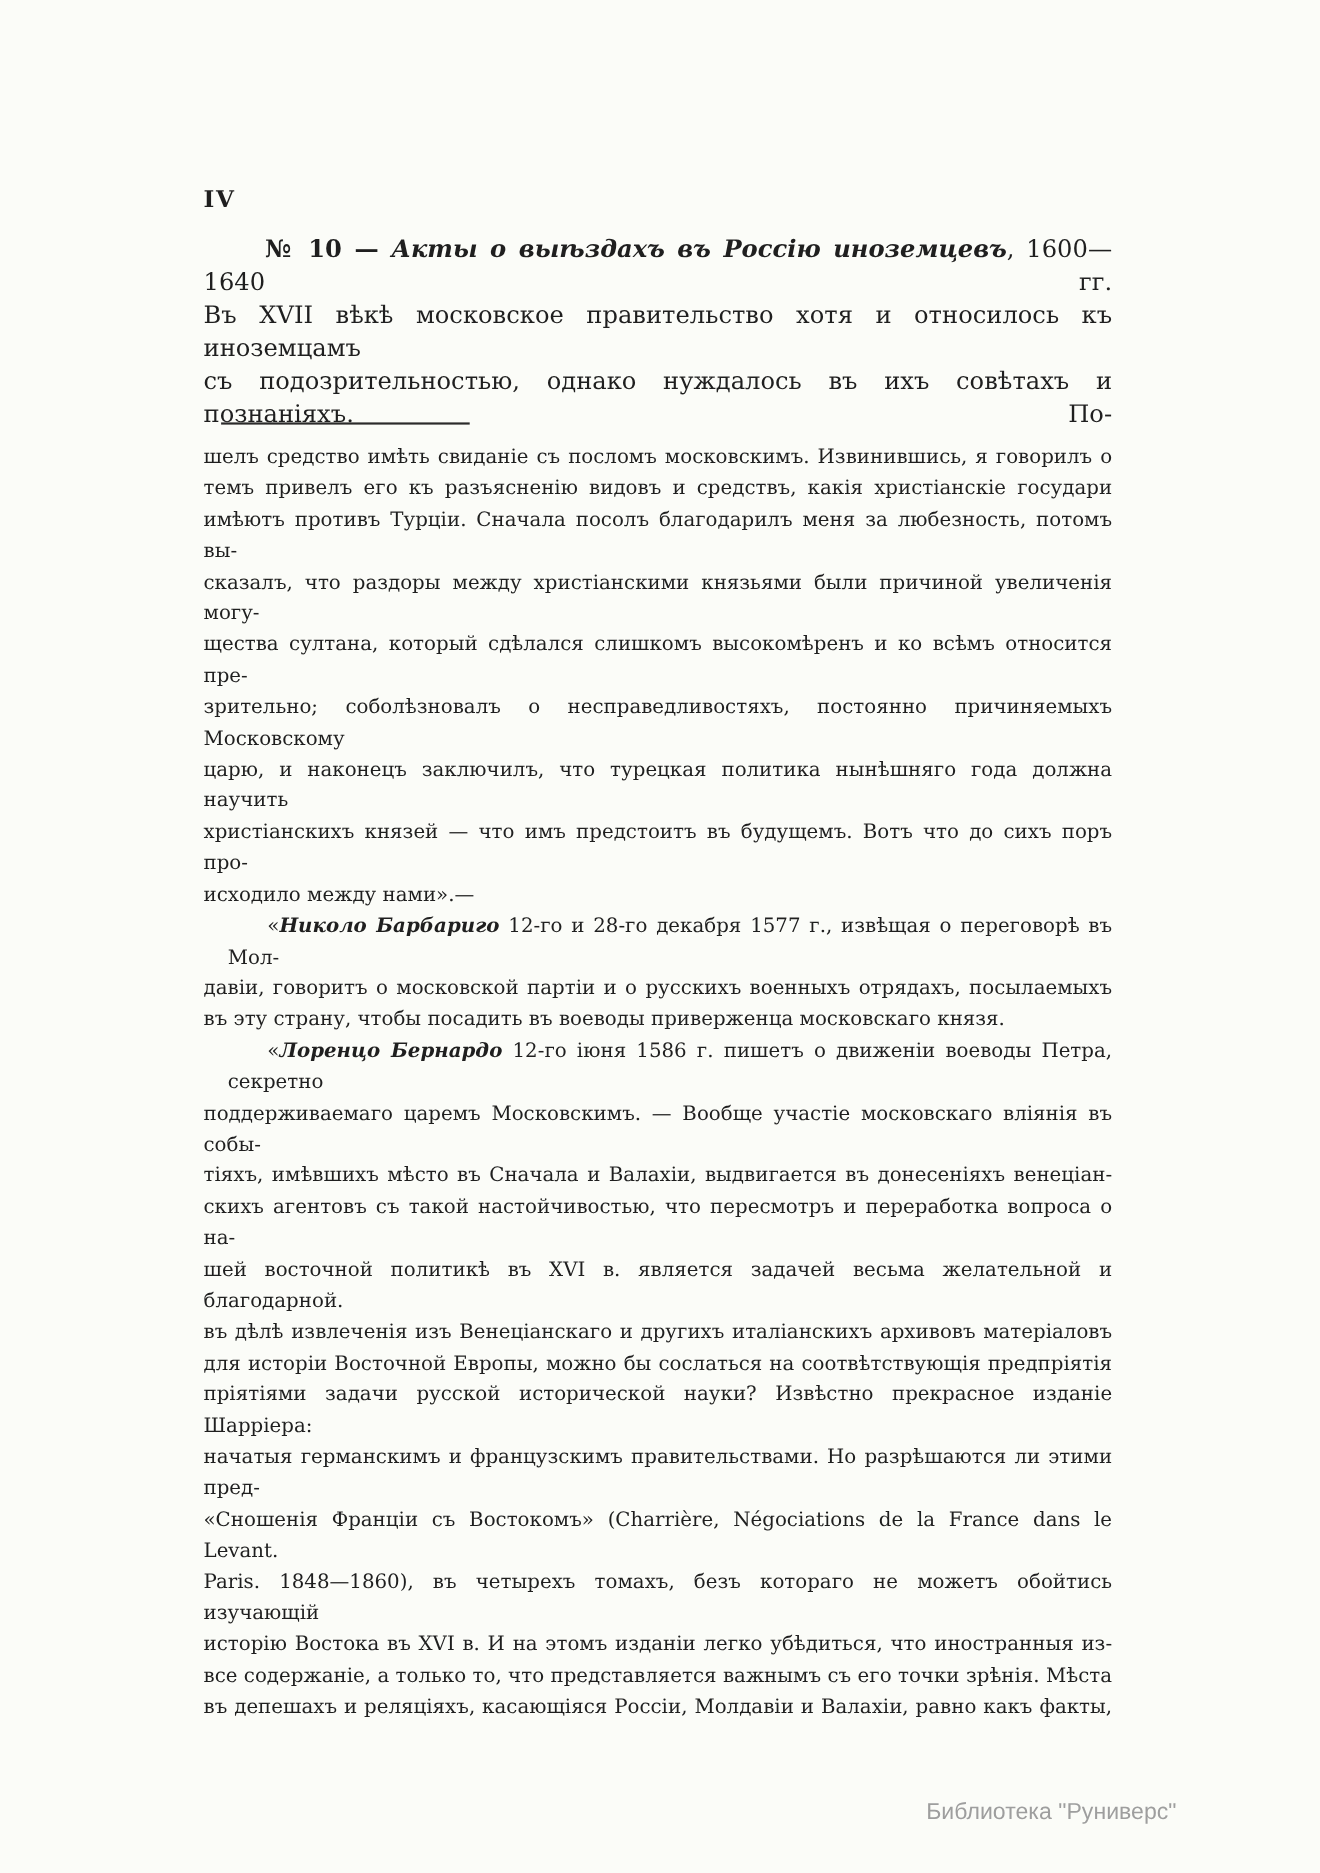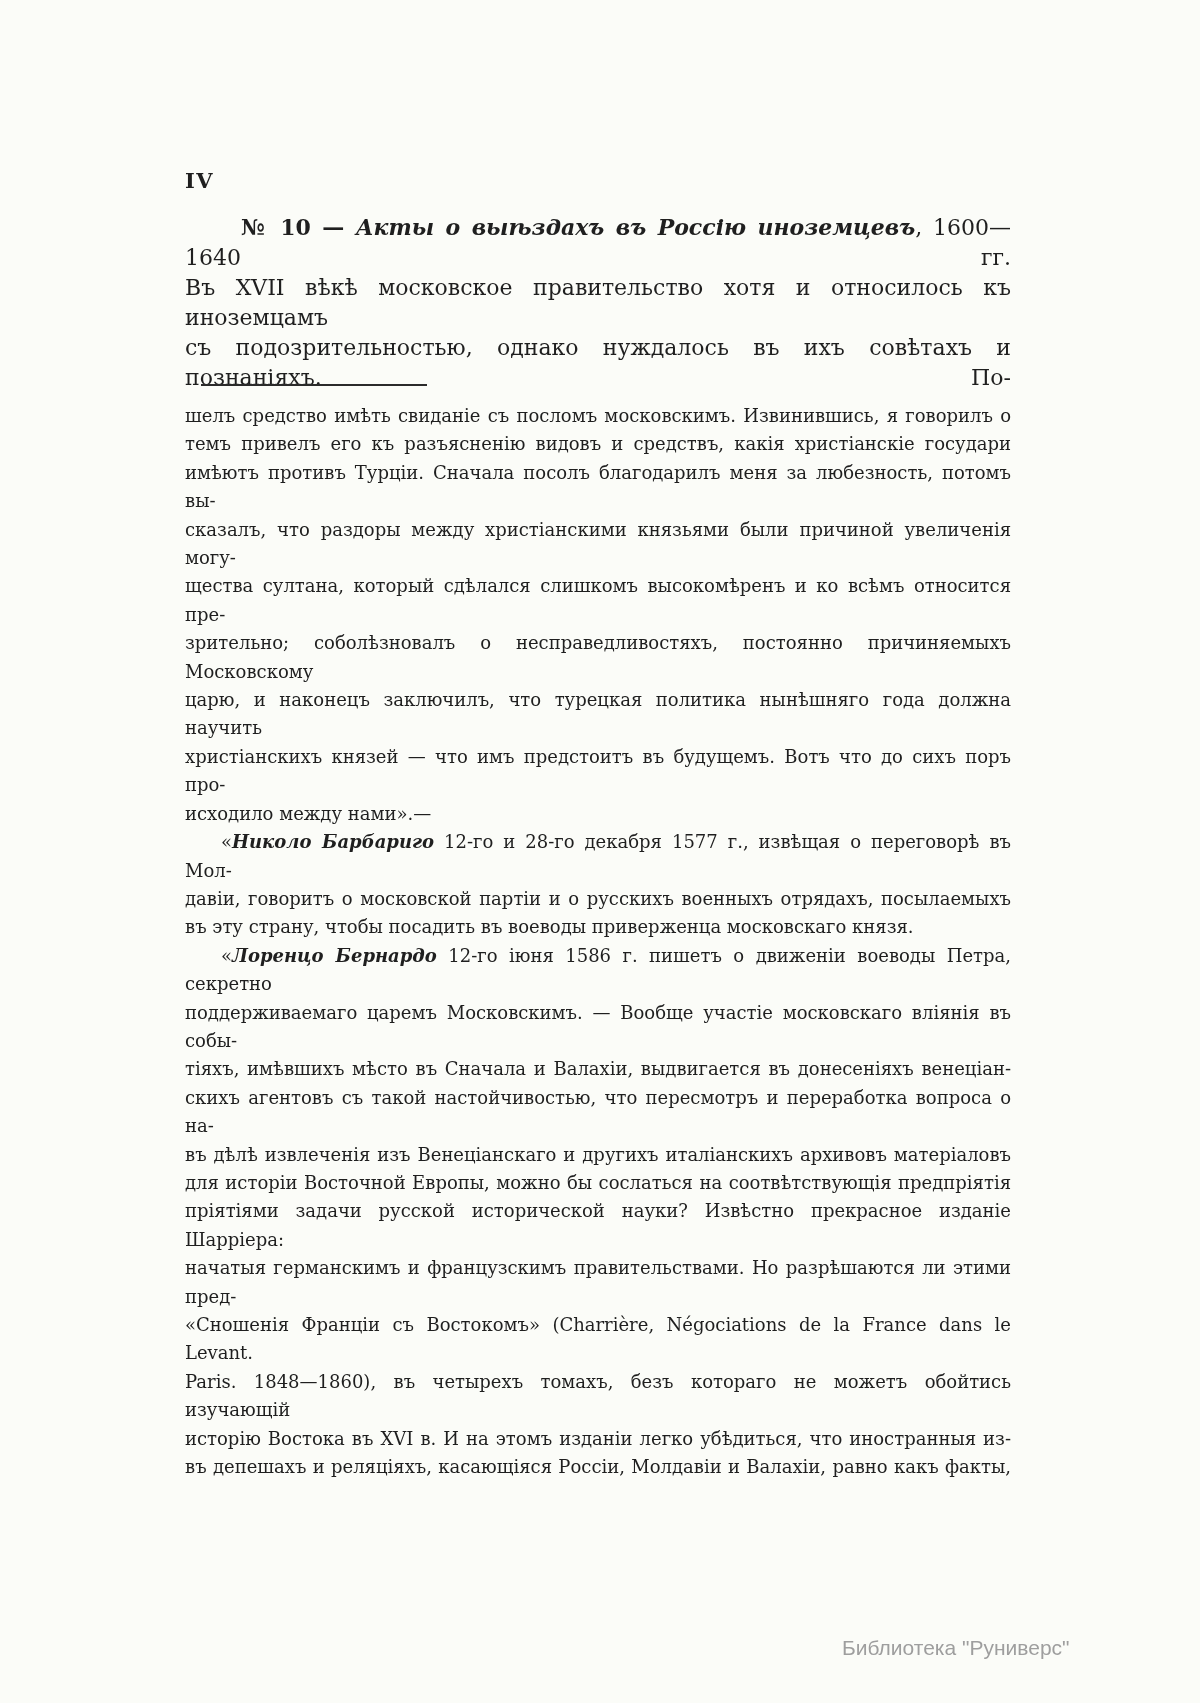--- a/index.html
+++ b/index.html
@@ -42,21 +42,21 @@
     background: #2b2b2b;
   }
   #footnote {
     position: absolute;
     left: 185px;
     top: 402px;
     width: 826px;
     font-size: 18px;
     line-height: 28.4px;
   }
-  #footnote .indent { text-indent: 36px; }
+  #footnote .indent { text-indent: 36px; margin-left: 22px; }
   .tline {
     text-align: justify;
     text-align-last: justify;
     white-space: normal;
   }
   .tline.last { text-align-last: left; }
   .it { font-style: italic; }
   .bd { font-weight: bold; }
   #watermark {
     position: absolute;
@@ -91,24 +91,26 @@
       <div class="tline"><span>царю, и наконецъ заключилъ, что турецкая политика нынѣшняго года должна научить</span></div>
       <div class="tline"><span>христіанскихъ князей — что имъ предстоитъ въ будущемъ. Вотъ что до сихъ поръ про-</span></div>
       <div class="tline last"><span>исходило между нами».—</span></div>
       <div class="tline indent"><span>«</span><span class="it bd">Николо Барбариго</span><span> 12-го и 28-го декабря 1577 г., извѣщая о переговорѣ въ Мол-</span></div>
       <div class="tline"><span>давіи, говоритъ о московской партіи и о русскихъ военныхъ отрядахъ, посылаемыхъ</span></div>
       <div class="tline last"><span>въ эту страну, чтобы посадить въ воеводы приверженца московскаго князя.</span></div>
       <div class="tline indent"><span>«</span><span class="it bd">Лоренцо Бернардо</span><span> 12-го іюня 1586 г. пишетъ о движеніи воеводы Петра, секретно</span></div>
       <div class="tline"><span>поддерживаемаго царемъ Московскимъ. — Вообще участіе московскаго вліянія въ собы-</span></div>
       <div class="tline"><span>тіяхъ, имѣвшихъ мѣсто въ Сначала и Валахіи, выдвигается въ донесеніяхъ венеціан-</span></div>
       <div class="tline"><span>скихъ агентовъ съ такой настойчивостью, что пересмотръ и переработка вопроса о на-</span></div>
+      <div class="tline"><span>шей восточной политикѣ въ XVI в. является задачей весьма желательной и благодарной.</span></div>
       <div class="tline"><span>въ дѣлѣ извлеченія изъ Венеціанскаго и другихъ италіанскихъ архивовъ матеріаловъ</span></div>
       <div class="tline"><span>для исторіи Восточной Европы, можно бы сослаться на соотвѣтствующія предпріятія</span></div>
       <div class="tline"><span>пріятіями задачи русской исторической науки? Извѣстно прекрасное изданіе Шарріера:</span></div>
       <div class="tline"><span>начатыя германскимъ и французскимъ правительствами. Но разрѣшаются ли этими пред-</span></div>
       <div class="tline"><span>«Сношенія Франціи съ Востокомъ» (Charrière, Négociations de la France dans le Levant.</span></div>
       <div class="tline"><span>Paris. 1848—1860), въ четырехъ томахъ, безъ котораго не можетъ обойтись изучающій</span></div>
       <div class="tline"><span>исторію Востока въ XVI в. И на этомъ изданіи легко убѣдиться, что иностранныя из-</span></div>
+      <div class="tline"><span>все содержаніе, а только то, что представляется важнымъ съ его точки зрѣнія. Мѣста</span></div>
       <div class="tline"><span>въ депешахъ и реляціяхъ, касающіяся Россіи, Молдавіи и Валахіи, равно какъ факты,</span></div>
     </div>
 
   <div id="watermark">Библиотека "Руниверс"</div>
 </div>
 
 </body></html>

